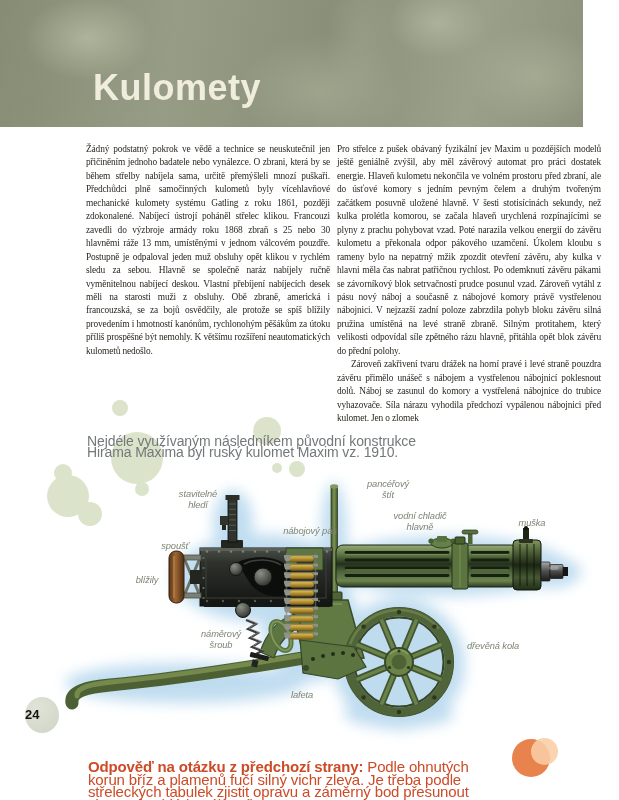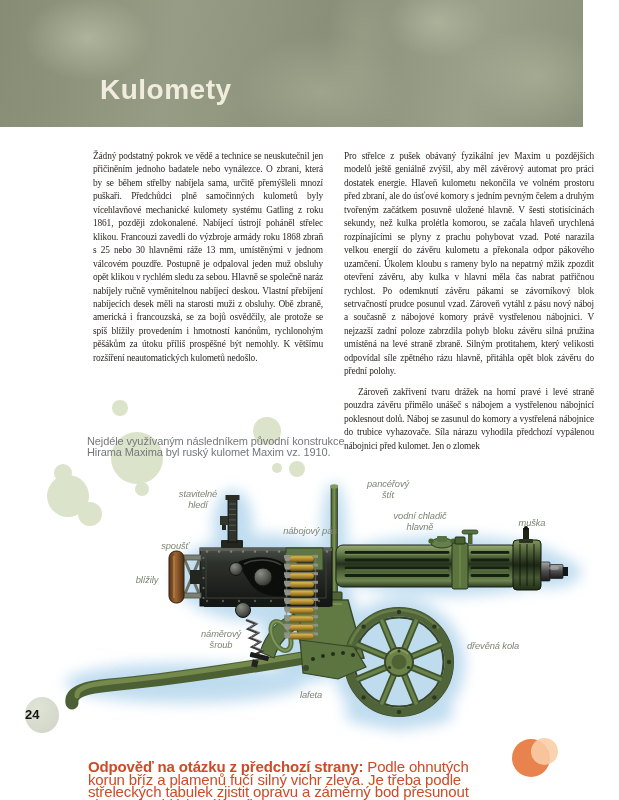--- a/index.html
+++ b/index.html
@@ -11,50 +11,50 @@
   .masthead{position:absolute;left:0;top:0;width:583px;height:127px;
     background:
       radial-gradient(90px 60px at 15% 30%, rgba(205,210,185,.50), rgba(205,210,185,0) 70%),
       radial-gradient(120px 80px at 55% 72%, rgba(176,182,156,.55), rgba(176,182,156,0) 70%),
       radial-gradient(70px 50px at 75% 18%, rgba(200,204,180,.45), rgba(200,204,180,0) 70%),
       radial-gradient(100px 70px at 92% 60%, rgba(182,188,162,.50), rgba(182,188,162,0) 70%),
       radial-gradient(60px 40px at 35% 85%, rgba(148,154,128,.60), rgba(148,154,128,0) 70%),
       radial-gradient(80px 55px at 4% 78%, rgba(138,144,120,.55), rgba(138,144,120,0) 70%),
       radial-gradient(50px 90px at 62% 30%, rgba(158,164,138,.5), rgba(158,164,138,0) 70%),
       linear-gradient(100deg,#878c74 0%,#979c86 30%,#8a8f7a 55%,#9aa08a 80%,#8d927c 100%);}
-  .masthead h1{position:absolute;left:88px;top:62px;margin:12px;
-    font-size:28px;font-weight:bold;letter-spacing:.5px;color:#f0edde;}
+  .masthead h1{position:absolute;left:88px;top:62px;margin:5px;
+    font-size:36px;font-weight:bold;letter-spacing:.5px;color:#f0edde;}
 
   
   .col{position:absolute;top:143px;font-family:"Liberation Serif",serif;
        font-size:9.4px;line-height:13.45px;letter-spacing:-.15px;
        color:#2d2822;text-align:justify;}
-  .col p{margin:7px;}
+  .col p{margin:0;}
   .col p.indent{text-indent:14px;}
   .col-left{left:86px;width:244px;}
   .col-right{left:337px;width:264px;}
 
   
-  .caption{position:absolute;left:87px;top:436px;font-size:11px;line-height:11.3px;
+  .caption{position:absolute;left:87px;top:436px;font-size:14px;line-height:11.3px;
            color:#73787a;white-space:pre-line;letter-spacing:-.1px;}
 
   
   .blob{position:absolute;border-radius:50%;background:#dce3cb;}
 
   
   .figure{position:absolute;left:0;top:452px;width:619px;height:300px;margin:0;}
   .figure svg{position:absolute;left:0;top:0;}
   .lbl{position:absolute;transform:translateX(-50%);text-align:center;
        font-style:italic;font-size:9.3px;line-height:10.8px;color:#7e8573;
        white-space:pre-line;letter-spacing:-.1px;}
   .lbl-0{left:198px;top:37px;}  .lbl-1{left:175px;top:89px;text-align:right;}
   .lbl-2{left:147px;top:123px;} .lbl-3{left:310px;top:74px;}
   .lbl-4{left:388px;top:27px;}  .lbl-5{left:420px;top:59px;}
   .lbl-6{left:532px;top:66px;}  .lbl-7{left:221px;top:177px;}
-  .lbl-8{left:493px;top:189px;} .lbl-9{left:311px;top:238px;}
+  .lbl-8{left:493px;top:189px;} .lbl-9{left:302px;top:238px;}
 
   
   .pagenum{position:absolute;left:25px;top:697px;width:34px;height:36px;border-radius:50%;
            background:radial-gradient(circle at 35% 30%, #e0e4d8, #ced4c5);}
   .pagenum span{display:block;width:100%;text-align:left;line-height:36px;
                 font-size:13px;font-weight:bold;color:#141414;}
 
   
   .answer{position:absolute;left:88px;top:746px;width:414px;
           font-size:15px;line-height:12.6px;letter-spacing:-.15px;color:#cd4b27;}

